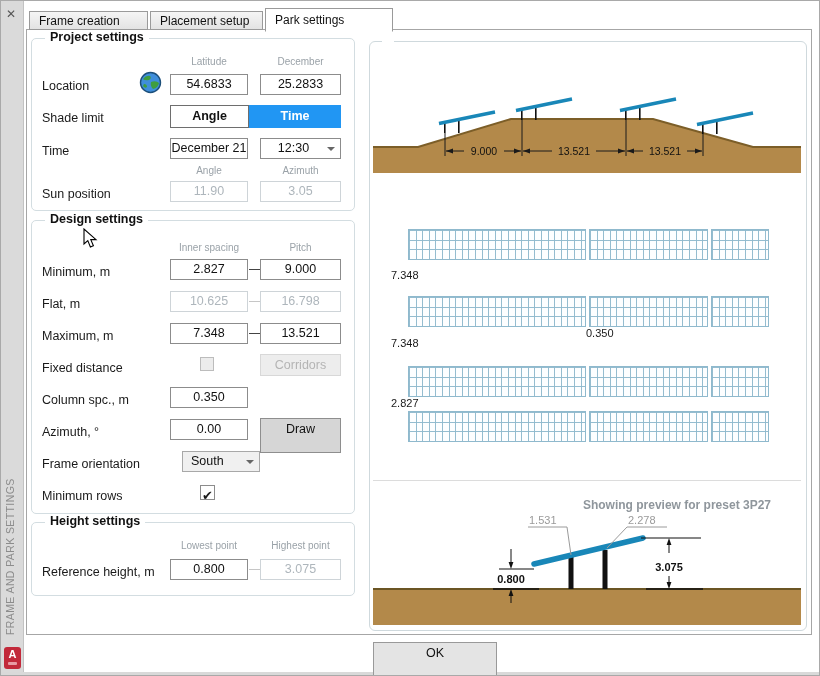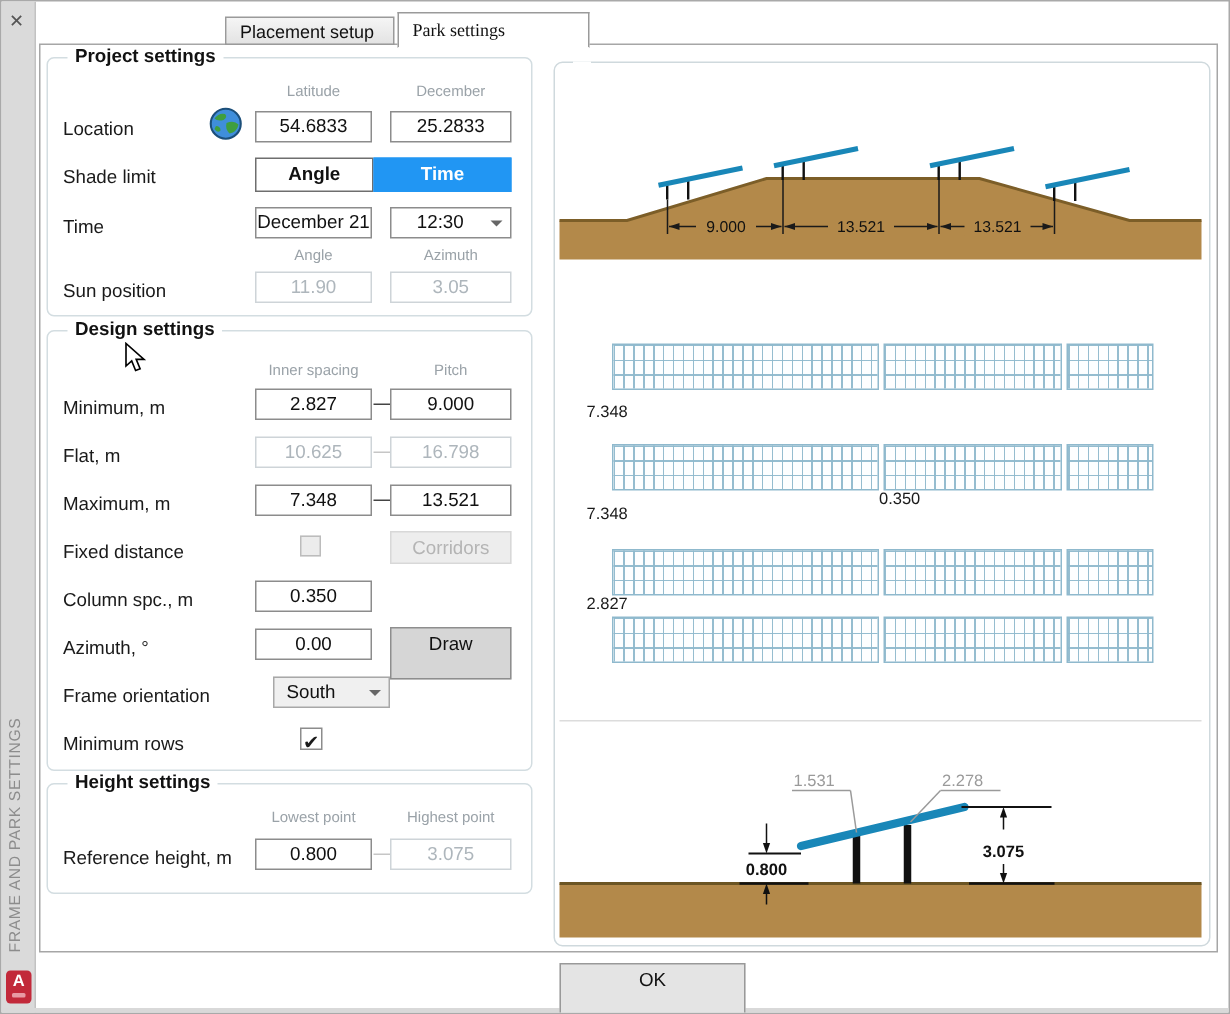--- a/index.html
+++ b/index.html
@@ -68,22 +68,23 @@
 
   <div id="sidebar">
     <div id="close-x">✕</div>
     <div id="side-title">FRAME AND PARK SETTINGS</div>
     <div id="logo">
       <span class="a">A</span>
       <span class="bar"></span>
     </div>
   </div>
 
+  <div class="tab" style="left:28px;width:119px;">Frame creation</div>
   <div class="tab" style="left:149px;width:113px;">Placement setup</div>
-  <div class="tab active" style="left:264px;width:128px;font-family:Liberation Serif, serif;">Park settings</div>
+  <div class="tab active" style="left:264px;width:128px;">Park settings</div>
 
   <div id="content"></div>
 
   <div class="group" style="left:30px;top:37px;width:322px;height:171px;">
     <span class="gtitle">Project settings</span>
 
     <div class="hdr" style="left:138px;top:17px;width:78px;">Latitude</div>
     <div class="hdr" style="left:228px;top:17px;width:81px;">December</div>
 
     <div class="lbl" style="left:10px;top:40px;">Location</div>
@@ -237,20 +238,21 @@
   <div class="pgrid" style="left:407px;top:410px;width:178px;z-index:3;"></div>
   <div class="pgrid" style="left:588px;top:410px;width:119px;z-index:3;"></div>
   <div class="pgrid" style="left:710px;top:410px;width:58px;z-index:3;"></div>
 
   <div class="rowlab" style="left:390px;top:268px;z-index:3;">7.348</div>
   <div class="rowlab" style="left:585px;top:326px;z-index:3;">0.350</div>
   <div class="rowlab" style="left:390px;top:336px;z-index:3;">7.348</div>
   <div class="rowlab" style="left:390px;top:396px;z-index:3;">2.827</div>
 
   <div id="divider"></div>
+  <div id="preset-note">Showing preview for preset 3P27</div>
 
   <svg width="432" height="136" viewBox="0 0 432 136" style="position:absolute;left:370px;top:490px;z-index:3;">
     <rect x="2" y="98" width="428" height="36" fill="#b3894a"></rect>
     <line x1="2" y1="98" x2="430" y2="98" stroke="#6b5524" stroke-width="2"></line>
 
     <rect x="197.5" y="66" width="5" height="32" fill="#111"></rect>
     <rect x="231.5" y="59" width="5" height="39" fill="#111"></rect>
 
     <line x1="163" y1="73" x2="272" y2="47" stroke="#1987b8" stroke-width="5.5" stroke-linecap="round"></line>
 

